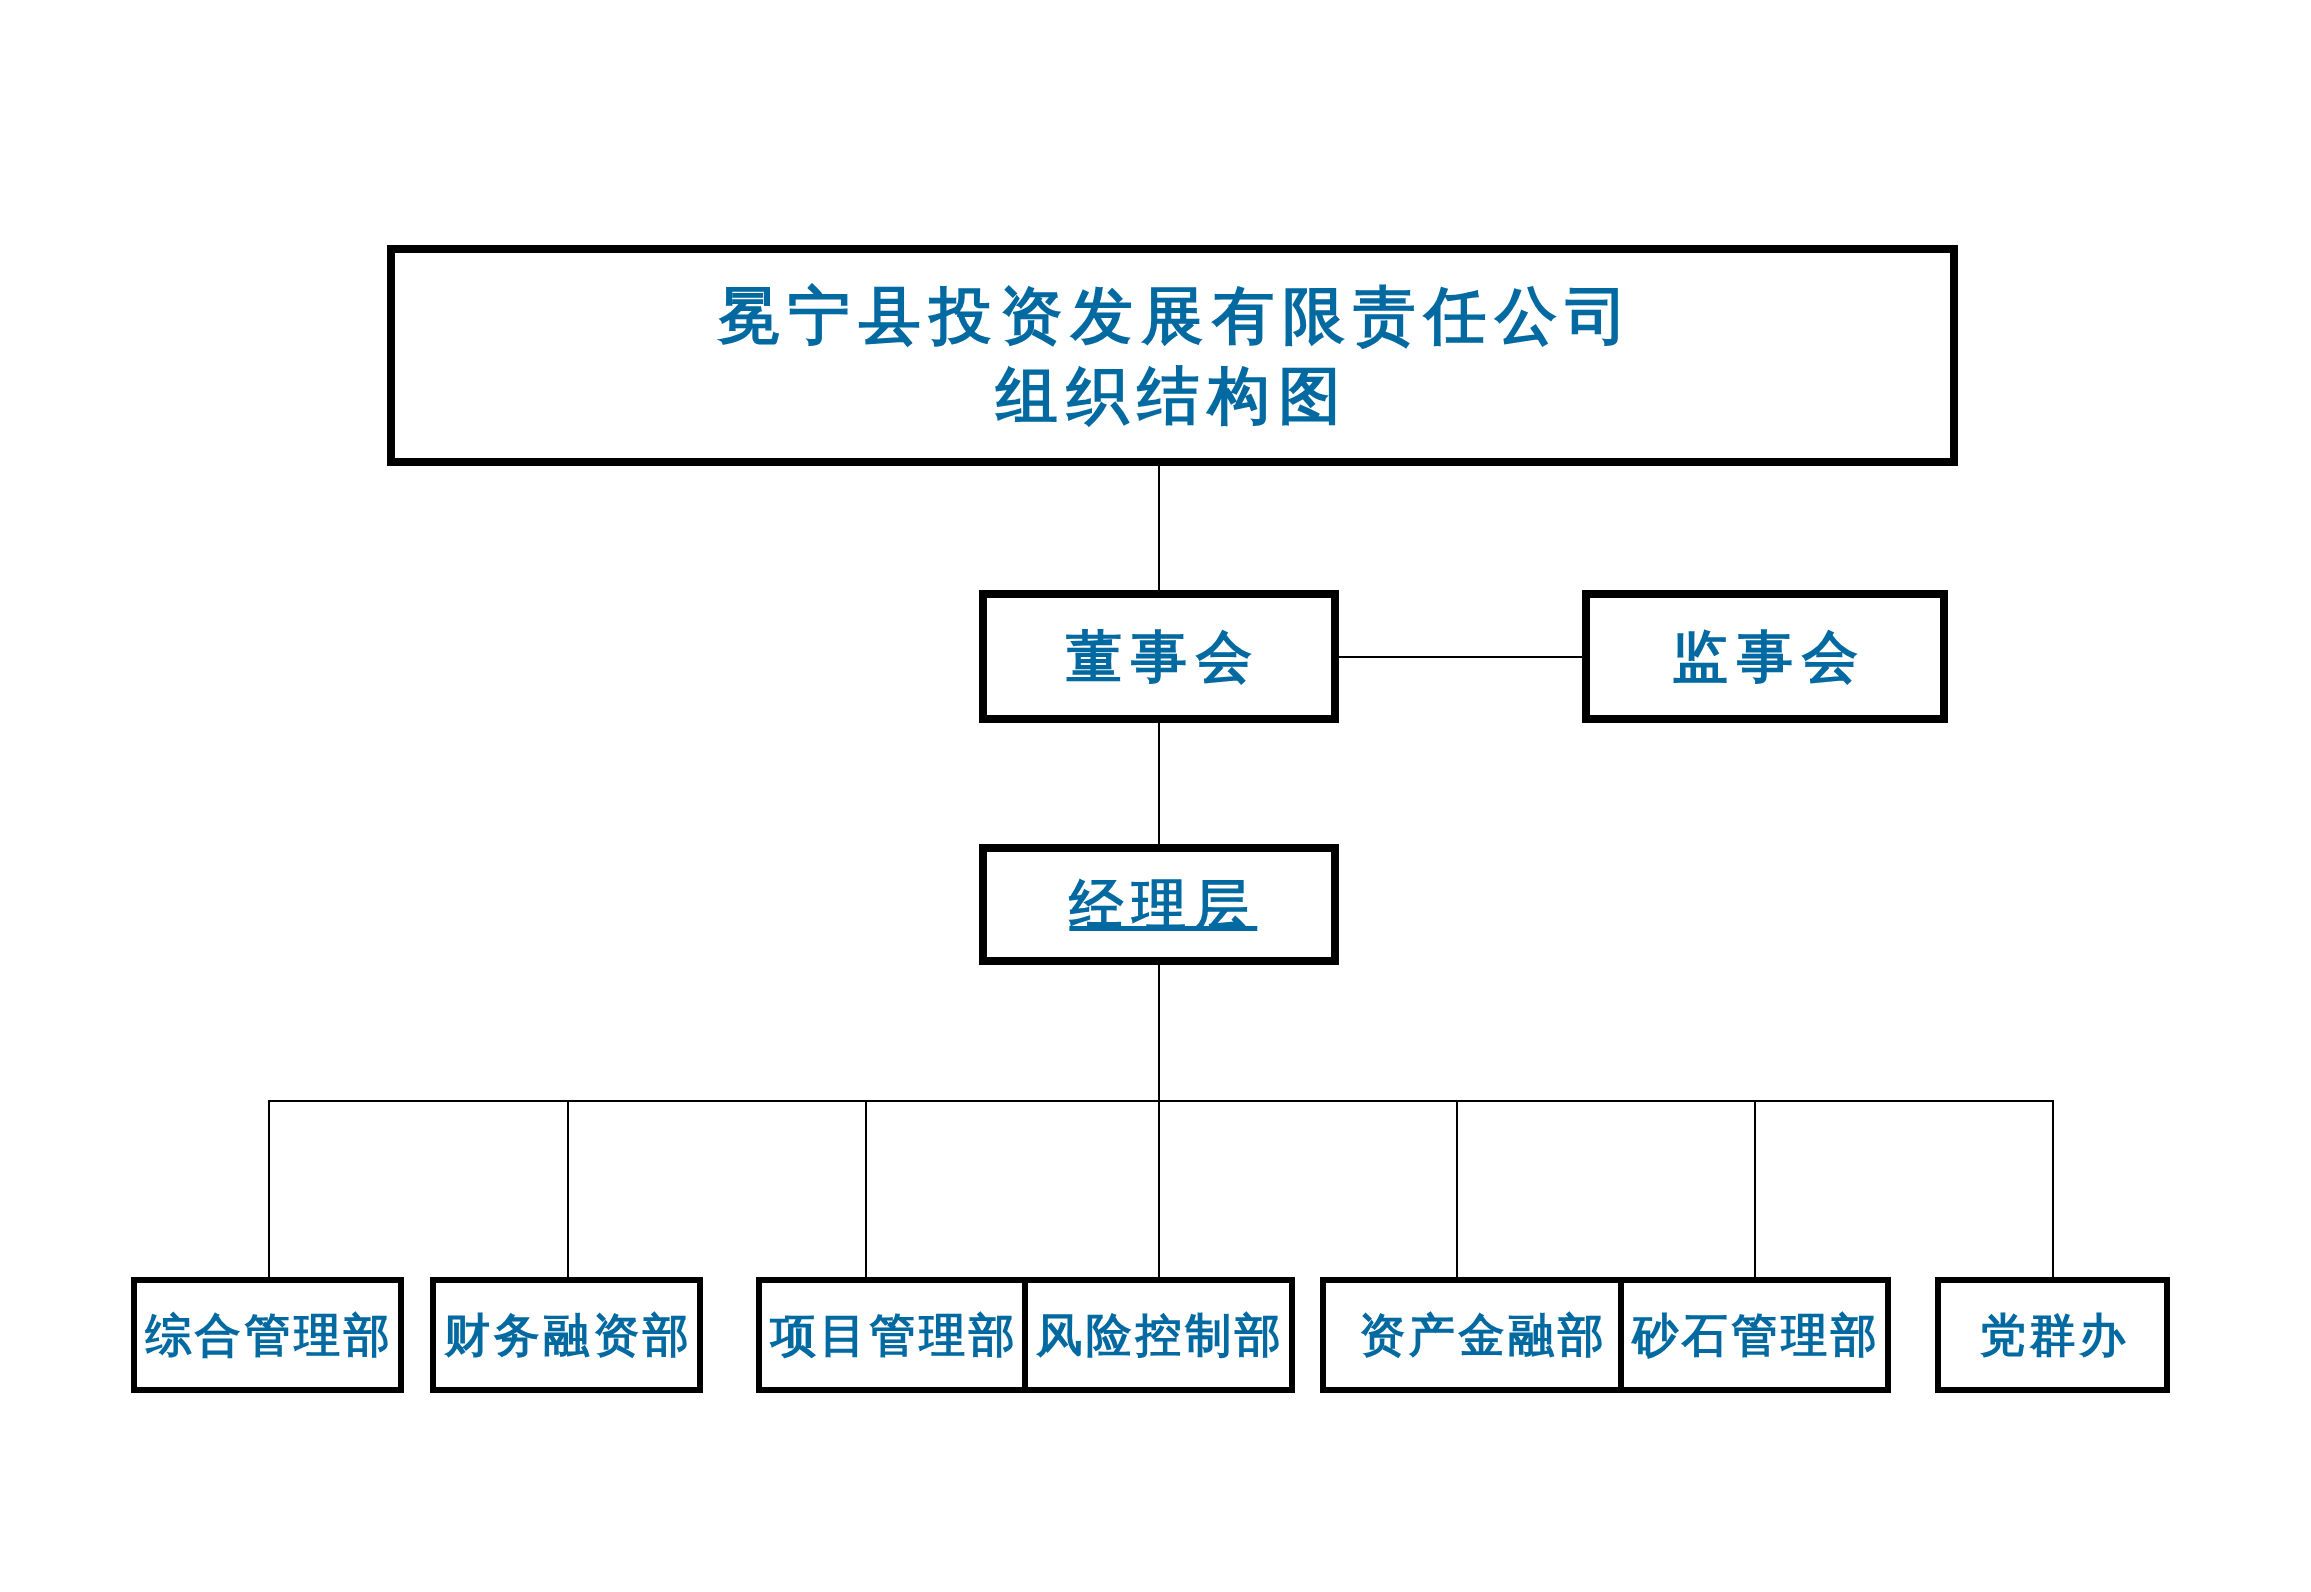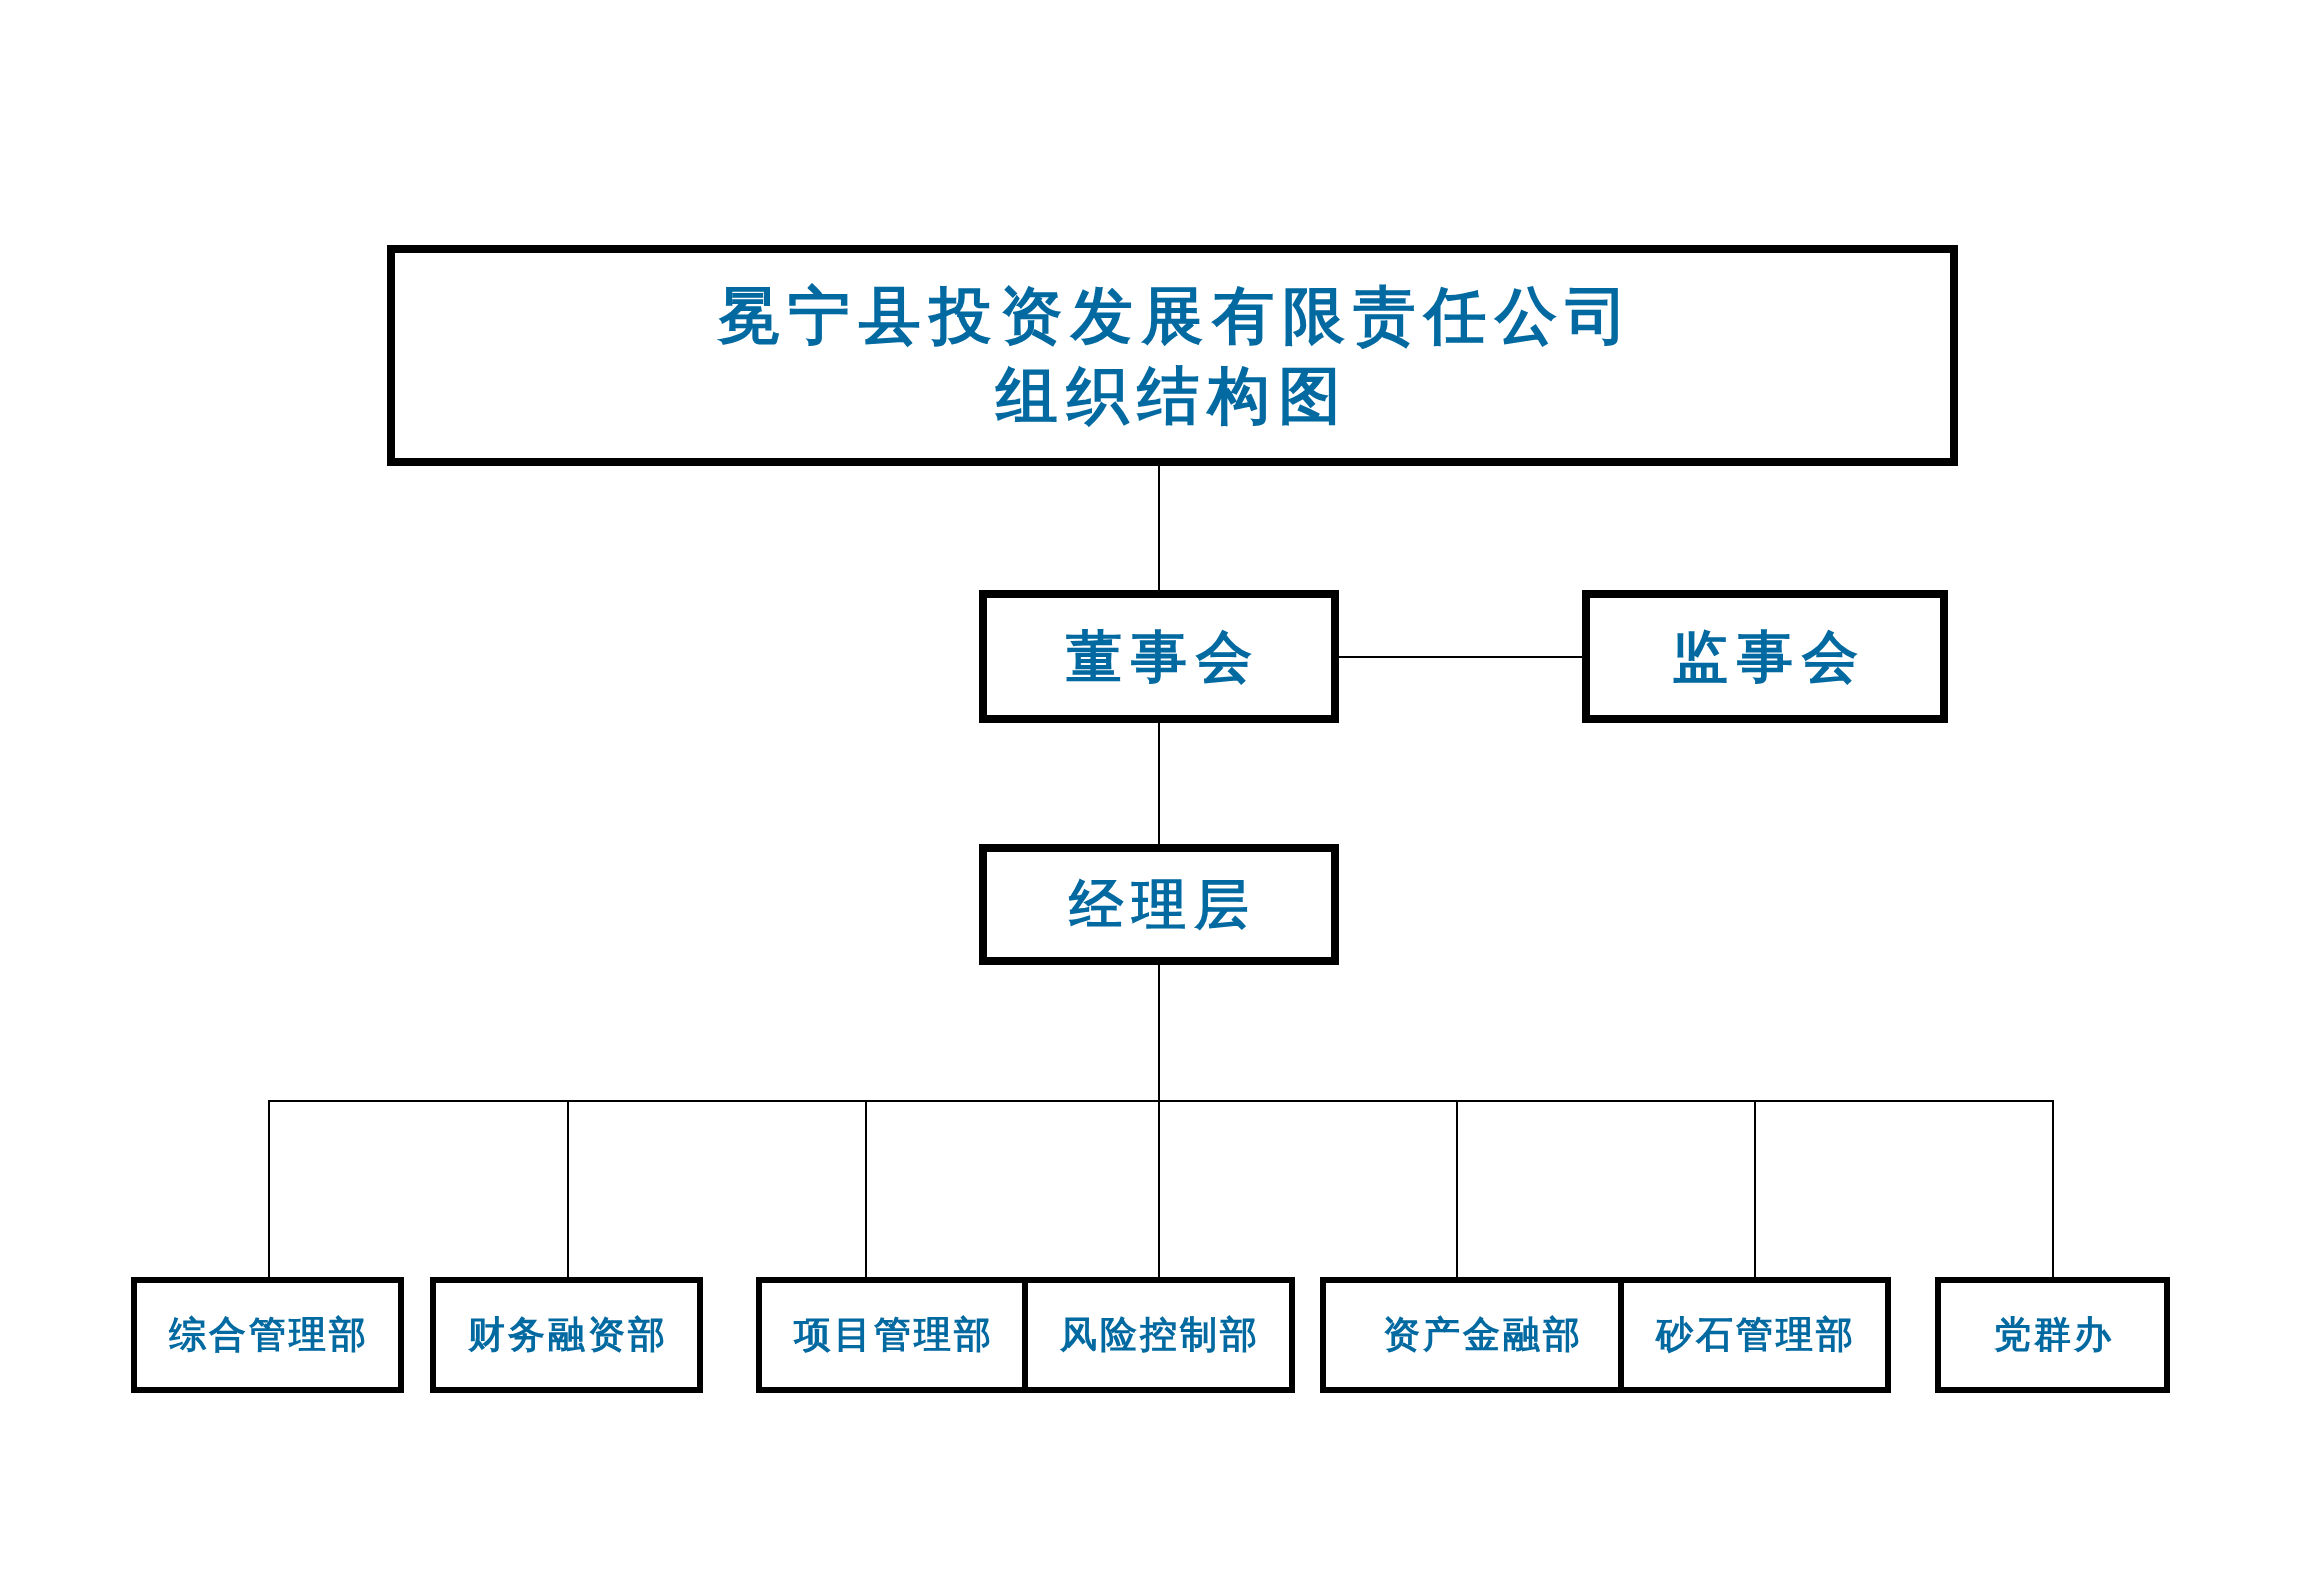--- a/index.html
+++ b/index.html
@@ -77,36 +77,37 @@
     text-indent: 0.16em;
   }
 
   
   #management-box {
     left: 979px;
     top: 844px;
     width: 360px;
     height: 121px;
     border-width: 8.4px;
+    text-decoration: underline;
   }
   #management-box .label {
     font-size: 54px;
     font-weight: 700;
     letter-spacing: 0.16em;
     text-indent: 0.16em;
   }
 
   
   .dept {
     top: 1277px;
     height: 116px;
     border-width: 6.5px;
   }
   .dept .label {
-    font-size: 37px;
+    font-size: 46px;
     font-weight: 700;
     letter-spacing: 0.08em;
     text-indent: 0.08em;
     text-align: center;
   }
 
   
   .vline {
     position: absolute;
     width: 1.9px;

